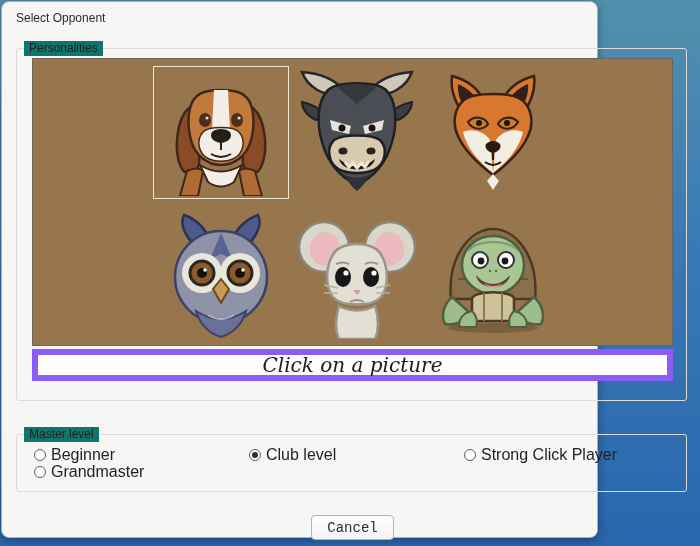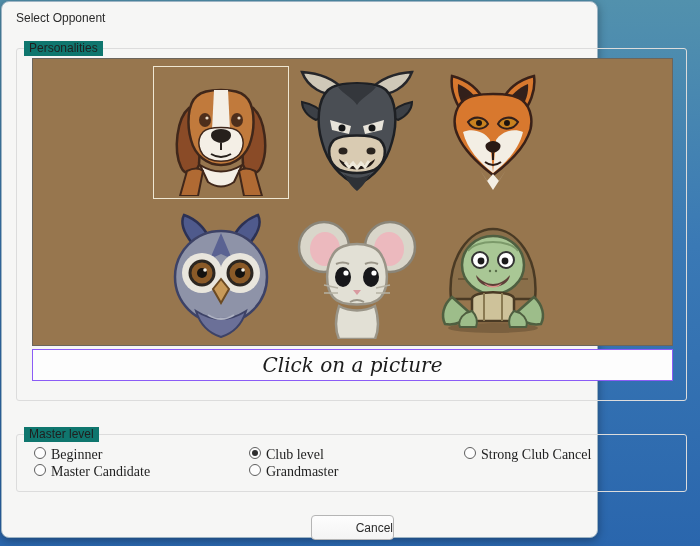--- a/index.html
+++ b/index.html
@@ -52,58 +52,56 @@
   .pic-cell svg { width:126px; height:126px; display:block; }
   .c0 { left:120px; top:7px; }
   .c1 { left:256px; top:3px; }
   .c2 { left:392px; top:7px; }
   .c3 { left:120px; top:150px; }
   .c4 { left:256px; top:150px; }
   .c5 { left:392px; top:150px; }
 
   .instruction-bar {
     position:absolute; left:30px; top:347px; width:641px; height:32px;
-    background:#fdfdfd; border:1px solid #8b5cf6;
+    background:#fdfdfd; border:6px solid #8b5cf6;
     display:flex; align-items:center; justify-content:center;
   }
   .instruction-text {
     font-family:"DejaVu Serif", serif;
     font-style:italic; font-size:20px; color:#1c1c1c;
   }
 
   .level-grid {
     position:absolute; left:17px; top:11px;
     display:grid;
     grid-template-columns:215px 215px auto;
     grid-auto-rows:17px;
     align-items:center;
   }
   .radio-option {
-    display:flex; gap:5px;
-    font-size:14px; color:#1f1f1f; cursor:default;
+    display:flex; align-items:center; gap:5px;
+    font-size:16px; color:#1f1f1f; cursor:default;
     white-space:nowrap;
-    font-family:Liberation Serif, serif;
   }
   .radio {
     width:12px; height:12px; border-radius:50%;
     border:1px solid #5f5f5f; background:#fdfdfd;
     position:relative; flex:0 0 auto;
   }
   .radio[data-checked="true"]::after {
     content:""; position:absolute; left:2px; top:2px;
     width:6px; height:6px; border-radius:50%; background:#2f2f2f;
   }
   .cancel-btn {
     position:absolute; left:309px; top:513px; width:83px; height:25px;
     background:linear-gradient(180deg,#fdfdfd,#f4f4f4);
     border:1px solid #b5b5b5; border-radius:4px;
-    font-family:Liberation Sans, sans-serif;
-    font-size:12px; color:#2b2b2b;
+    font-family:Liberation Mono, monospace;
+    font-size:14px; color:#2b2b2b;
     cursor:pointer;
-    text-align:right;
   }
 </style>
 </head>
 <body>
 
 <div class="window">
 
   <div class="titlebar">
     <span class="title">Select Opponent</span>
   </div>
@@ -255,27 +253,23 @@
       </label>
 
 
       <label class="radio-option">
         <span class="radio" data-checked="true"></span>
         <span>Club level</span>
       </label>
 
       <label class="radio-option">
         <span class="radio" data-checked="false"></span>
-        <span>Strong Club Cancel</span>
-      </label>
-
-      <label class="radio-option">
-        <span class="radio" data-checked="false"></span>
-        <span>Master Candidate</span>
-      </label>
+        <span>Strong Click Player</span>
+      </label>
+
 
       <label class="radio-option">
         <span class="radio" data-checked="false"></span>
         <span>Grandmaster</span>
       </label>
 
     </div>
   </div>
 
   <button class="cancel-btn">Cancel</button>

